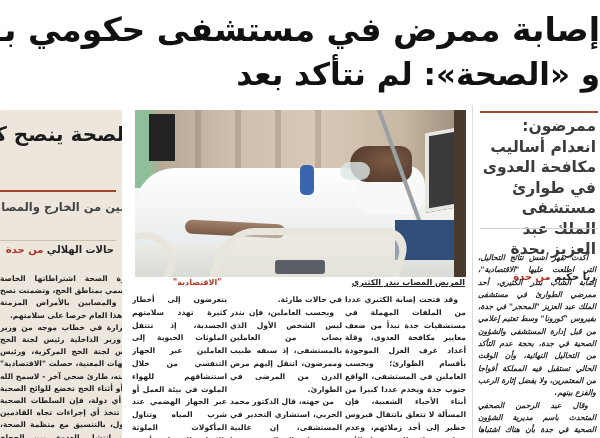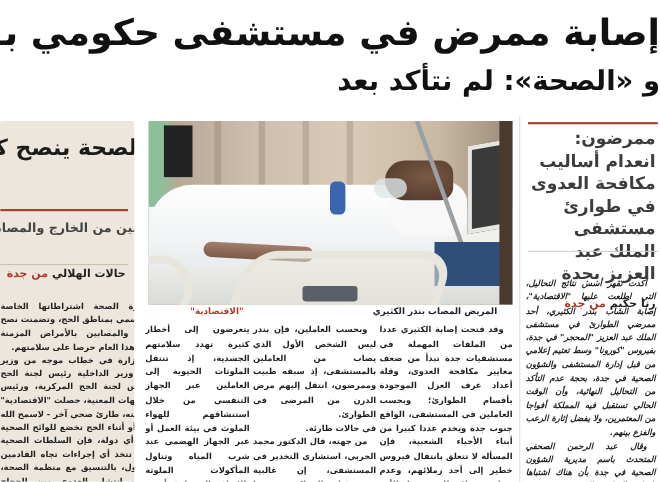--- a/index.html
+++ b/index.html
@@ -2,21 +2,21 @@
 <html><head>
 <meta charset="utf-8">
 <style>
   * { box-sizing: border-box; margin: 0; padding: 0; }
   html, body { width: 600px; height: 438px; overflow: hidden; background: #ffffff; }
   body { font-family: "DejaVu Sans", sans-serif; position: relative; color: #1a1a1a; }
 
   .headline { position: absolute; left: 0; width: 600px; direction: rtl; text-align: right;
     font-family: "DejaVu Sans", sans-serif; font-weight: bold; color: #111; letter-spacing: -0.5px; }
   .headline.l1 { top: 8px; right: 6px; font-size: 33px; line-height: 44px; white-space: nowrap; }
-  .headline.l2 { top: 52px; right: 6px; font-size: 25px; line-height: 44px; white-space: nowrap; }
+  .headline.l2 { top: 52px; right: 6px; font-size: 31px; line-height: 44px; white-space: nowrap; }
 
   
   .left-box { position: absolute; left: 0; top: 110px; width: 122px; height: 328px; background: #ece6dc;
     border-radius: 2px; overflow: hidden; direction: rtl; }
   .left-box .lb-title { position: absolute; right: -60px; top: 10px; width: 180px; font-size: 20px; font-weight: bold;
     line-height: 28px; color: #1b1b1b; text-align: right; white-space: nowrap; }
   .left-box .lb-rule { position: absolute; left: 0; right: 6px; top: 80px; height: 2px; background: #a0452e; }
   .left-box .lb-sub { position: absolute; right: -40px; top: 88px; width: 160px; font-size: 11.5px; line-height: 18px;
     color: #444; text-align: right; white-space: nowrap; font-weight: bold; }
   .left-box .lb-div { position: absolute; left: 0; right: 6px; top: 130px; height: 1px; background: #c9c0b2; }
@@ -46,21 +46,21 @@
   .photo .rail-l { position: absolute; left: -20px; top: 122px; width: 60px; height: 60px; border: 7px solid #e8e6dc; border-radius: 30px; }
   .photo .panel { position: absolute; left: 140px; top: 150px; width: 50px; height: 14px; background: #5a5e66; border-radius: 3px; }
   .photo .pole { position: absolute; left: 242px; top: 0; width: 4px; height: 120px; background: #9aa0a4; transform: rotate(-20deg); transform-origin: top; }
   .photo .monitor { position: absolute; left: 290px; top: 20px; width: 34px; height: 80px; background: #3a3a3a; border: 4px solid #e8e6e0;
     transform: skewY(-10deg); }
   .photo .blue { position: absolute; left: 260px; top: 110px; width: 70px; height: 40px; background: #2f4f7a; }
   .photo .tube { position: absolute; left: 165px; top: 55px; width: 14px; height: 30px; background: #3a66b0; border-radius: 5px; }
   .photo .frame-right { position: absolute; right: 0; top: 0; width: 12px; height: 167px; background: #4a3a2e; }
 
   .caption { position: absolute; top: 278px; font-size: 8px; font-weight: bold; white-space: nowrap; direction: rtl; }
-  .caption.main { right: 148px; color: #222; }
+  .caption.main { right: 135px; color: #222; text-decoration: underline; }
   .caption.credit { left: 173px; color: #b0362a; }
 
   
   .col { position: absolute; direction: rtl; font-size: 7.6px; line-height: 12.8px; text-align: justify; color: #1f1f1f; font-weight: bold; overflow: hidden; }
   .col p { text-indent: 8px; }
   .col-c1 { left: 345px; top: 294px; width: 121px; height: 144px; }
   .col-c2 { left: 230px; top: 294px; width: 112px; height: 144px; }
   .col-c3 { left: 132px; top: 294px; width: 95px; height: 144px; }
 
   
@@ -120,22 +120,22 @@
   <div class="frame-right"></div>
 </div>
 
 <div class="caption main">المريض المصاب بندر الكثيري</div>
 <div class="caption credit">"الاقتصادية"</div>
 
 <div class="col col-c1">
   <p>وقد فتحت إصابة الكثيري عددا من الملفات المهملة في مستشفيات جدة تبدأ من ضعف معايير مكافحة العدوى، وقلة أعداد غرف العزل الموجودة بأقسام الطوارئ؛ وبحسب العاملين في المستشفى، الواقع جنوب جدة ويخدم عددا كبيرا من أبناء الأحياء الشعبية، فإن المسألة لا تتعلق بانتقال فيروس خطير إلى أحد زملائهم، وعدم تسلمهم بدلات للعدوى، بل الأمر يتعدى ذلك لانعدام أساليب مكافحة العدوى بالطوارئ، على حد قولهم، مشيرين</p>
 </div>
 <div class="col col-c2">
+  <p style="text-indent:0">في حالات طارئة.</p>
   <p>وبحسب العاملين، فإن بندر ليس الشخص الأول الذي يصاب من العاملين بالمستشفى، إذ سبقه طبيب وممرضون، انتقل إليهم مرض الدرن من المرضى في الطوارئ.</p>
-  <p style="text-indent:0">في حالات طارئة.</p>
   <p>من جهته، قال الدكتور محمد الحربي، استشاري التخدير في المستشفى، إن غالبية مستشفيات المملكة، خصوصا جدة تعاني وجود فجوة كبيرة بين عدد أسرة الطوارئ وعدد المرضى الذين يقصدون</p>
 </div>
 <div class="col col-c3">
   <p style="text-indent:0">يتعرضون إلى أخطار كثيرة تهدد سلامتهم الجسدية، إذ تنتقل الملوثات الحيوية إلى العاملين عبر الجهاز التنفسي من خلال استنشاقهم للهواء الملوث في بيئة العمل أو عبر الجهاز الهضمي عند شرب المياه وتناول المأكولات الملوثة بالإضافة إلى طرق أخرى كالتماس الجلدي، الحقن، الوخزات والجروح الملوثة.</p>
 
 </div>
 
 <div class="vsep" style="left:472px"></div>
 
 <div class="right-box">

